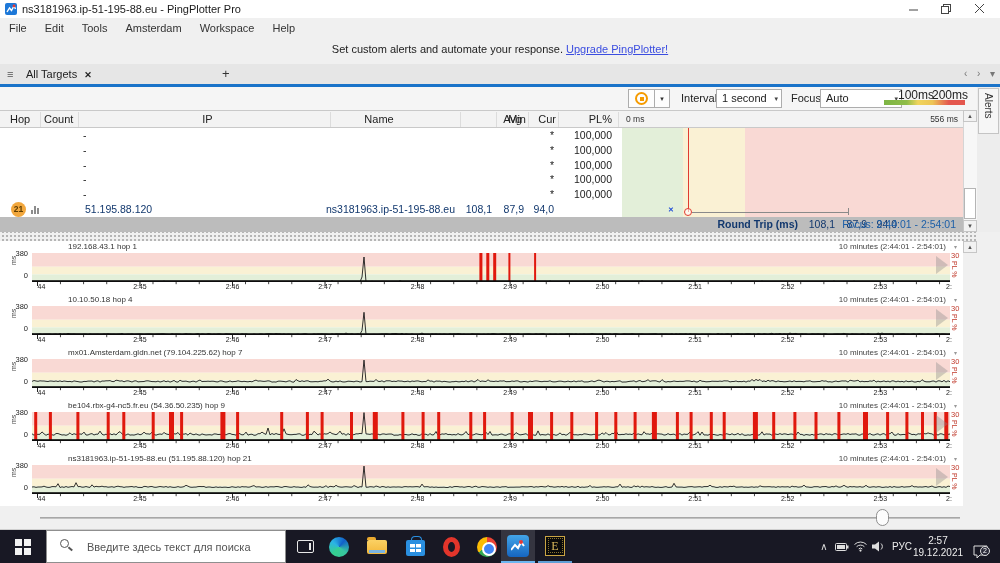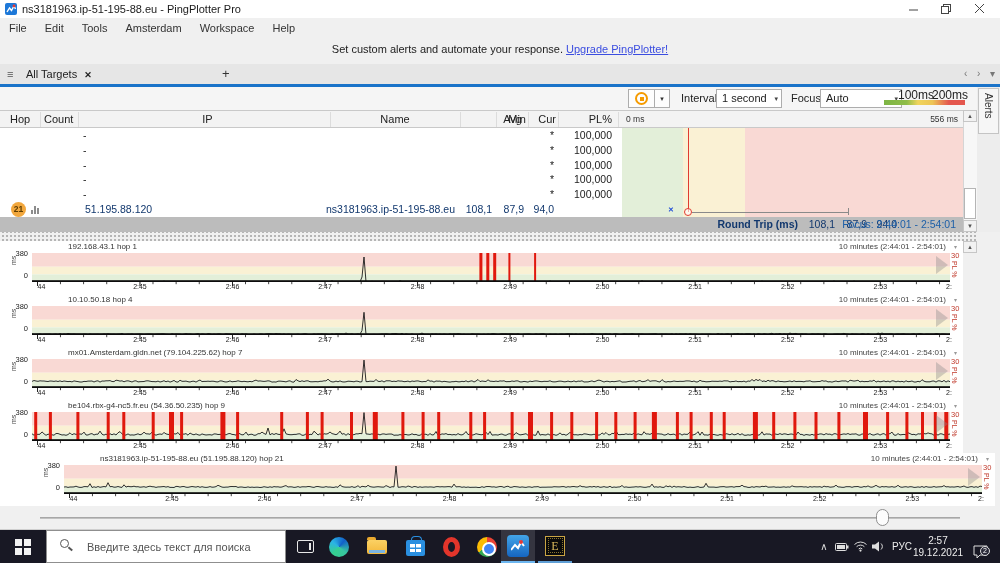--- a/index.html
+++ b/index.html
@@ -56,21 +56,21 @@
   
   #right-strip { position:absolute; left:977px; top:87px; width:23px; height:145px; background:#ededed; }
   #alerts-tab { position:absolute; left:978px; top:88px; width:21px; height:46px; background:#f6f6f6; border:1px solid #c4c4c4; }
   #alerts-tab span { position:absolute; left:4px; top:4px; writing-mode:vertical-rl; font-size:10px; color:#333; }
 
   
   #tableheader { position:absolute; left:0; top:110px; width:977px; height:18px; background:#f3f3f3; border-top:1px solid #c9c9c9; border-bottom:1px solid #c9c9c9; font-size:11px; color:#222; }
   .th { position:absolute; top:0; line-height:16px; }
   .th-r { text-align:right; } .th-c { text-align:center; }
   #th-hop { left:10px; } #th-count { left:44px; }
-  #th-ip { left:85px; width:245px; } #th-name { left:330px; width:130px; }
+  #th-ip { left:85px; width:245px; } #th-name { left:314px; width:130px; }
   #th-avg { left:462px; width:32px;margin-left:28px; } #th-min { left:496px; width:30px; }
   #th-cur { left:528px; width:28px; } #th-pl { left:560px; width:52px; }
   #lat-min { left:626px; font-size:8.5px; color:#333; }
   #lat-title { left:622px; width:300px; }
   #lat-max { left:920px; width:38px; text-align:right; font-size:8.5px; color:#333; }
   .hsep { position:absolute; top:1px; width:1px; height:15px; background:#dcdcdc; }
 
   
   #tbody-bg { position:absolute; left:0; top:128px; width:963px; height:89px; background:#fff; }
   #rows { position:absolute; left:0; top:128px; width:620px; height:89px; }
@@ -660,21 +660,21 @@
       <span class="g-ticklab" style="left: 510.094px;">2:49</span>
       <span class="g-ticklab" style="left: 602.629px;">2:50</span>
       <span class="g-ticklab" style="left: 695.163px;">2:51</span>
       <span class="g-ticklab" style="left: 787.698px;">2:52</span>
       <span class="g-ticklab" style="left: 880.232px;">2:53</span>
       <span class="g-ticklab noshift" style="left: 946px;">2:</span>
       <div class="g-tri"></div>
       <span class="g-plmax">30</span>
       <span class="g-pllab">PL %</span>
     </div>
-    <div class="graph-block" style="top: 453px; margin-left: 32px;">
+    <div class="graph-block" style="top: 453px;">
       <span class="g-label">ns3181963.ip-51-195-88.eu (51.195.88.120) hop 21</span>
       <span class="g-range">10 minutes (2:44:01 - 2:54:01)</span>
       <span class="g-caret">▾</span>
       <span class="g-ymax">380</span>
       <span class="g-yunit">ms</span>
       <span class="g-ymin">0</span>
       <svg class="g-plot" width="918" height="29">
         <rect x="0" y="0" width="918" height="13.73684210526316" fill="#f9d9d4"></rect>
         <rect x="0" y="13.73684210526316" width="918" height="7.63157894736842" fill="#faf1d4"></rect>
         <rect x="0" y="21.36842105263158" width="918" height="7.63157894736842" fill="#e3efd9"></rect>

